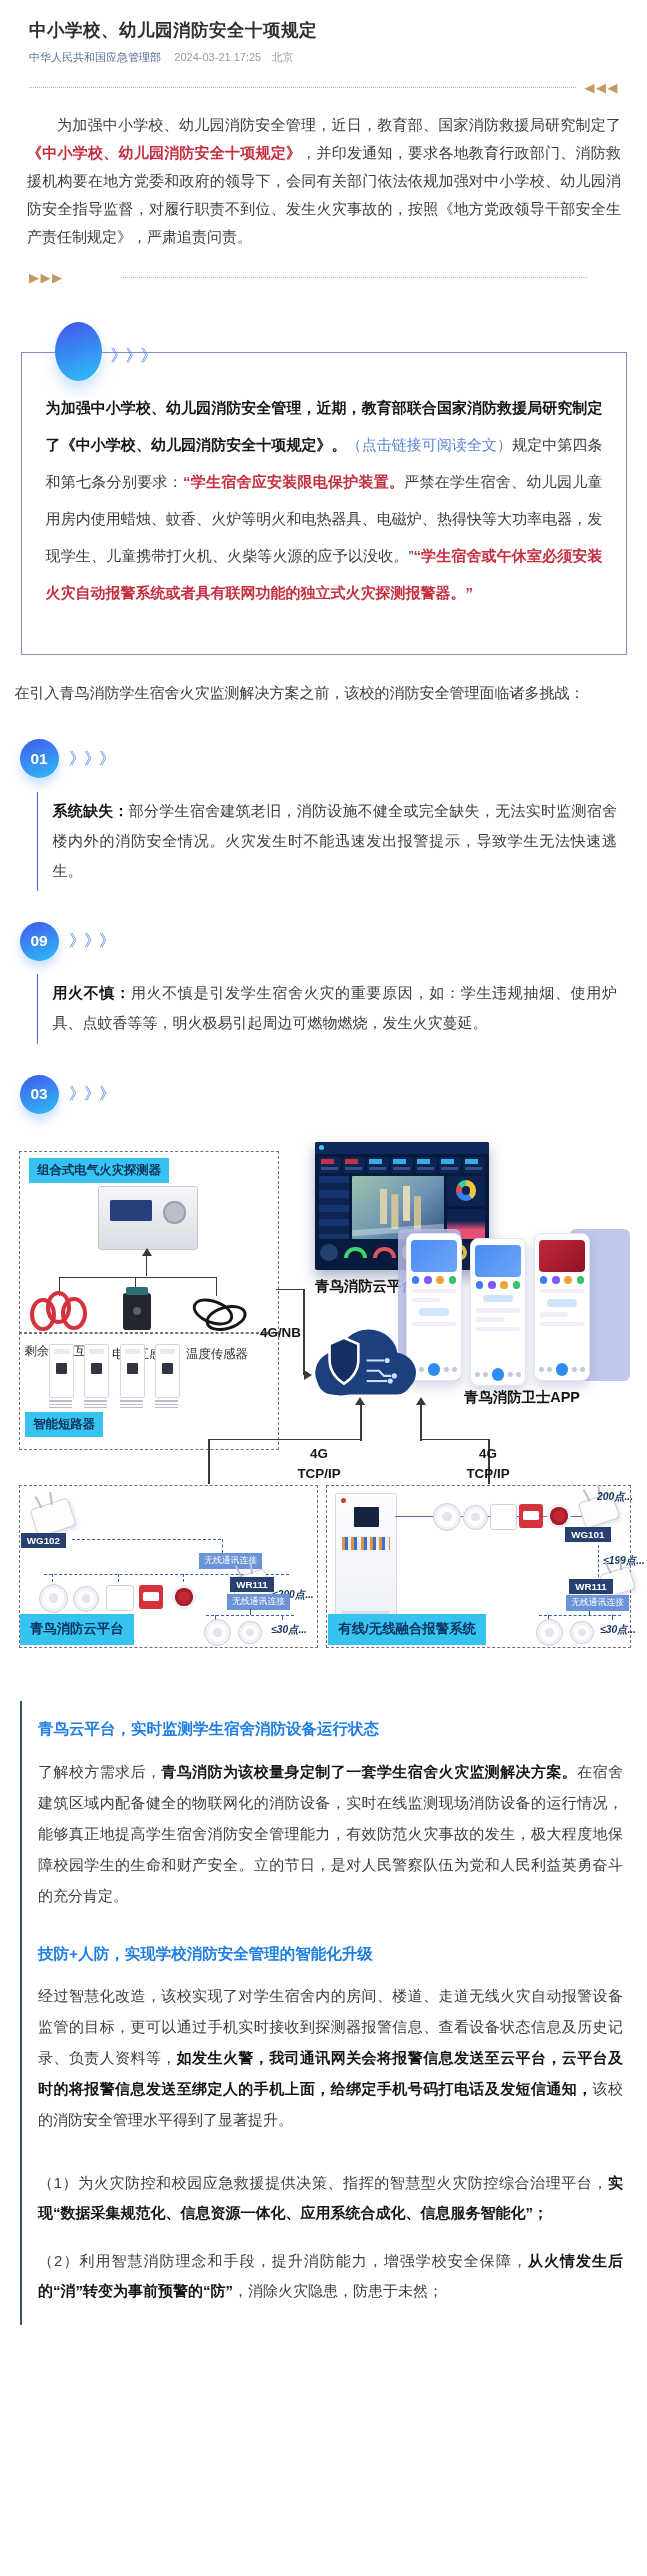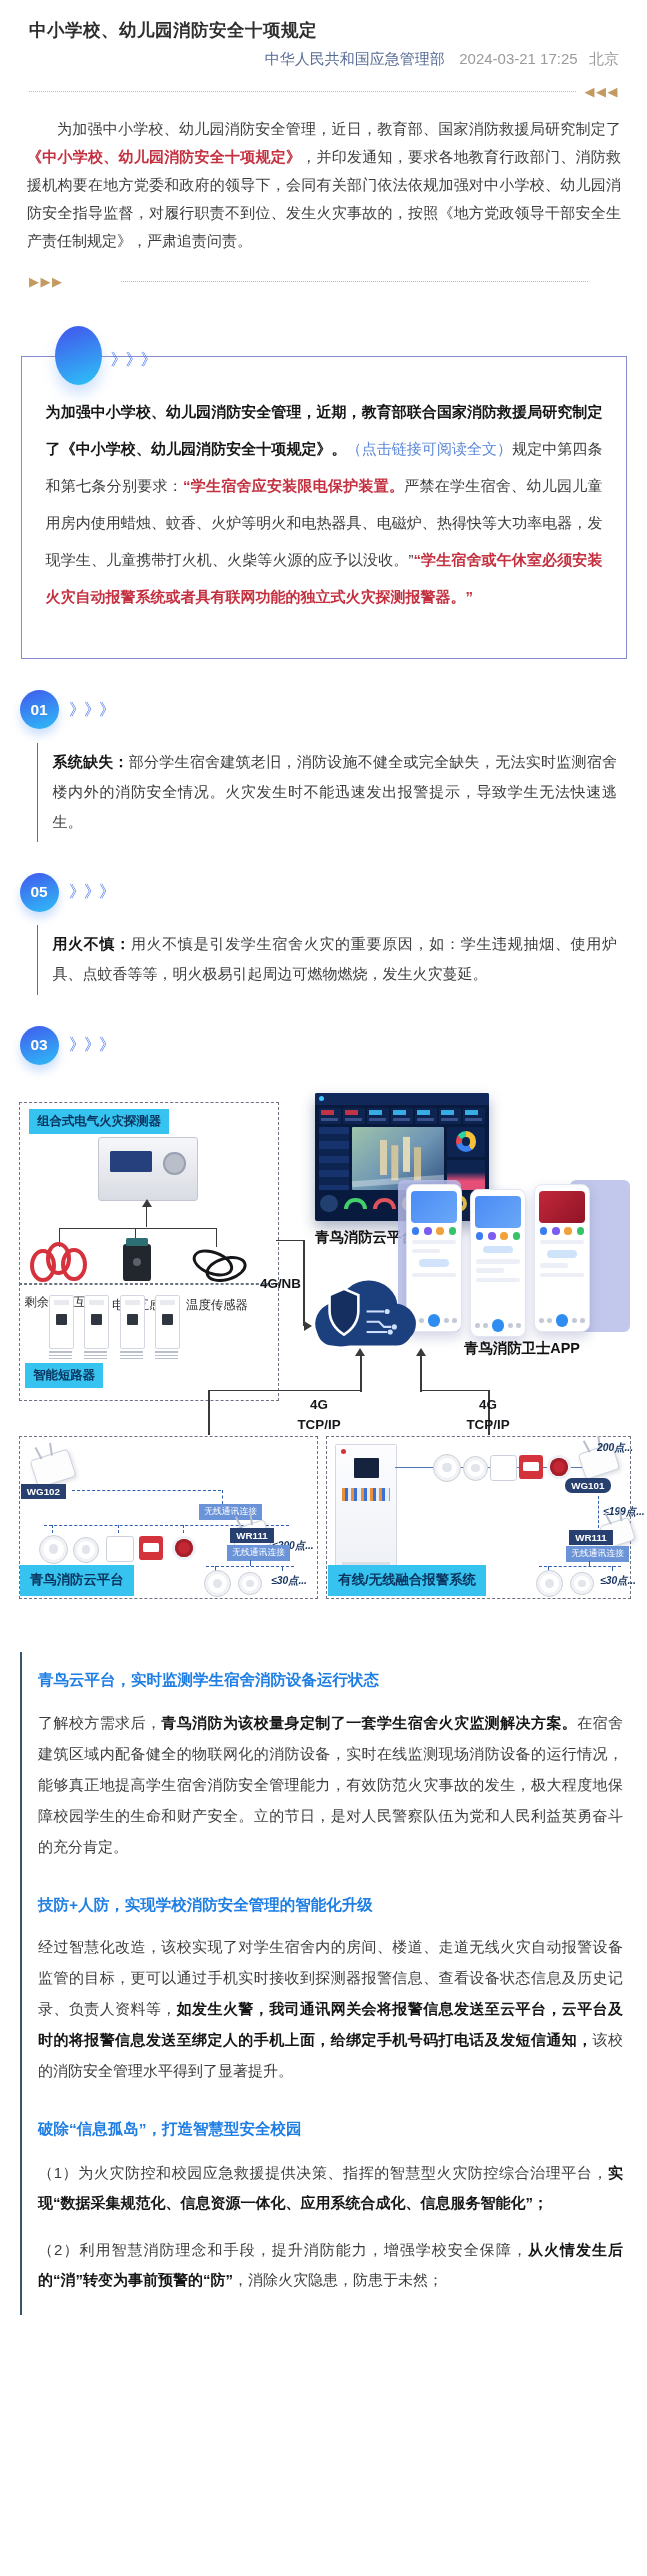--- a/index.html
+++ b/index.html
@@ -1,20 +1,20 @@
 <!DOCTYPE html>
 <html style="font-size:8.2px"><head>
 <meta charset="utf-8">
 <style>
   html,body{margin:0;padding:0;background:#fff;}
   body{width:648px;font-family:"Liberation Sans","DejaVu Sans",sans-serif;color:#3d3d3d;}
   .page{width:648px;overflow:hidden;}
   
   .title{margin:17.5px 29px 3.1px;font-size:17.5px;font-weight:600;color:#2e2e2e;letter-spacing:0.5px;}
-  .byline{margin:8.2px 29px 15.5px;font-size:15px;text-align:right;}
+  .byline{margin:8.2px 29px 15.5px;font-size:11px;}
   .account{color:#576b95;margin-right:10.3px;cursor:pointer;}
   .date{color:#9b9b9b;margin-right:7.2px;}
   .loc{color:#9b9b9b;}
   
   .div-top{display:flex;align-items:center;margin:15.5px 29px 3.1px;}
   .div-bottom{display:flex;align-items:center;margin:19.6px 29px 0;}
   .dotline{flex:1;border-top:1.5px dotted #dbb585;height:0;}
   .tris{color:#c49a62;font-size:13px;letter-spacing:1.5px;white-space:nowrap;}
   .div-top .tris{margin-left:8.2px;}
   .div-bottom .tris{margin-right:57px;}
@@ -170,32 +170,33 @@
     <span class="dotline"></span>
   </div>
 
   <div class="quote">
     <span class="badge-big"></span>
     <span class="quote-chev chev">》》》</span>
     <p><span class="seg-b">为加强中小学校、幼儿园消防安全管理，近期，教育部联合国家消防救援局研究制定了《中小学校、幼儿园消防安全十项规定》。</span><span class="seg-l">（点击链接可阅读全文）</span><span>规定中第四条和第七条分别要求：</span><span class="seg-r">“学生宿舍应安装限电保护装置。</span><span>严禁在学生宿舍、幼儿园儿童用房内使用蜡烛、蚊香、火炉等明火和电热器具、电磁炉、热得快等大功率电器，发现学生、儿童携带打火机、火柴等火源的应予以没收。”</span><span class="seg-r">“学生宿舍或午休室必须安装火灾自动报警系统或者具有联网功能的独立式火灾探测报警器。”</span></p>
   </div>
 
 
+  <p class="lead">在引入青鸟消防学生宿舍火灾监测解决方案之前，该校的消防安全管理面临诸多挑战：</p>
 
   <div>
     <div class="ch-head">
       <span class="badge">01</span>
       <span class="chev">》》》</span>
     </div>
     <p class="ch-body"><span class="seg-b">系统缺失：</span><span>部分学生宿舍建筑老旧，消防设施不健全或完全缺失，无法实时监测宿舍楼内外的消防安全情况。火灾发生时不能迅速发出报警提示，导致学生无法快速逃生。</span></p>
   </div>
 
   <div>
     <div class="ch-head">
-      <span class="badge">05</span>
+      <span class="badge">09</span>
       <span class="chev">》》》</span>
     </div>
     <p class="ch-body"><span class="seg-b">用火不慎：</span><span>用火不慎是引发学生宿舍火灾的重要原因，如：学生违规抽烟、使用炉具、点蚊香等等，明火极易引起周边可燃物燃烧，发生火灾蔓延。</span></p>
   </div>
 
   <div>
     <div class="ch-head">
       <span class="badge">03</span>
       <span class="chev">》》》</span>
     </div>
@@ -411,21 +412,21 @@
     <div class="sline" style="left:395px;top:374px;width:196px;height:1px;background:#5577b5;"></div>
     <div class="det" style="left:433px;top:361px;width:26px;height:26px;"></div>
     <div class="det" style="left:463px;top:363px;width:23px;height:23px;"></div>
     <div class="module" style="left:490px;top:362px;width:25px;height:24px;"></div>
     <div class="callpoint" style="left:519px;top:362px;width:24px;height:24px;"></div>
     <div class="sounder" style="left:547px;top:362px;width:24px;height:24px;"></div>
     <div class="gateway" style="left:581px;top:355px;width:34px;height:25px;">
         <i></i>
         <i></i>
       </div>
-    <span class="tag-dark" style="left:565px;top:385px;border-radius:7px;">WG101</span>
+    <span class="tag-dark" style="left:565px;top:385px;">WG101</span>
     <span class="cap" style="left:597px;top:348px;">200点...</span>
     <div class="dashline dash-v" style="left:598px;top:403px;height:32px;"></div>
     <span class="cap" style="left:603px;top:412px;font-style:italic;">≤199点...</span>
     <div class="gateway" style="left:602px;top:428px;width:29px;height:21.6px;">
         <i></i>
         <i></i>
       </div>
     <span class="tag-dark" style="left:569px;top:437px;">WR111</span>
     <span class="tag-blue" style="left:566px;top:453px;">无线通讯连接</span>
     <div class="dashline dash-v" style="left:589px;top:468px;height:5.2px;"></div>
@@ -438,20 +439,19 @@
     <span class="tag-cyan big" style="left:328px;top:472px;">有线/无线融合报警系统</span>
   </div>
 
   <div class="solution">
     <h2 class="sec-h" style="margin-top:4.1px;">青鸟云平台，实时监测学生宿舍消防设备运行状态</h2>
     <p class="para2"><span>了解校方需求后，</span><span class="seg-b">青鸟消防为该校量身定制了一套学生宿舍火灾监测解决方案。</span><span>在宿舍建筑区域内配备健全的物联网化的消防设备，实时在线监测现场消防设备的运行情况，能够真正地提高学生宿舍消防安全管理能力，有效防范火灾事故的发生，极大程度地保障校园学生的生命和财产安全。立的节日，是对人民警察队伍为党和人民利益英勇奋斗的充分肯定。</span></p>
 
     <h2 class="sec-h">技防+人防，实现学校消防安全管理的智能化升级</h2>
     <p class="para2"><span>经过智慧化改造，该校实现了对学生宿舍内的房间、楼道、走道无线火灾自动报警设备监管的目标，更可以通过手机实时接收到探测器报警信息、查看设备状态信息及历史记录、负责人资料等，</span><span class="seg-b">如发生火警，我司通讯网关会将报警信息发送至云平台，云平台及时的将报警信息发送至绑定人的手机上面，给绑定手机号码打电话及发短信通知，</span><span>该校的消防安全管理水平得到了显著提升。</span></p>
 
-    <h2 class="sec-h">破除“信息孤岛”，打造智慧型安全校园</h2>
     <p class="item"><span>（1）为火灾防控和校园应急救援提供决策、指挥的智慧型火灾防控综合治理平台，</span><span class="seg-b">实现“数据采集规范化、信息资源一体化、应用系统合成化、信息服务智能化”；</span></p>
     <p class="item"><span>（2）利用智慧消防理念和手段，提升消防能力，增强学校安全保障，</span><span class="seg-b">从火情发生后的“消”转变为事前预警的“防”</span><span>，消除火灾隐患，防患于未然；</span></p>
 
   </div>
 
 </div>
 
 
 </body></html>

